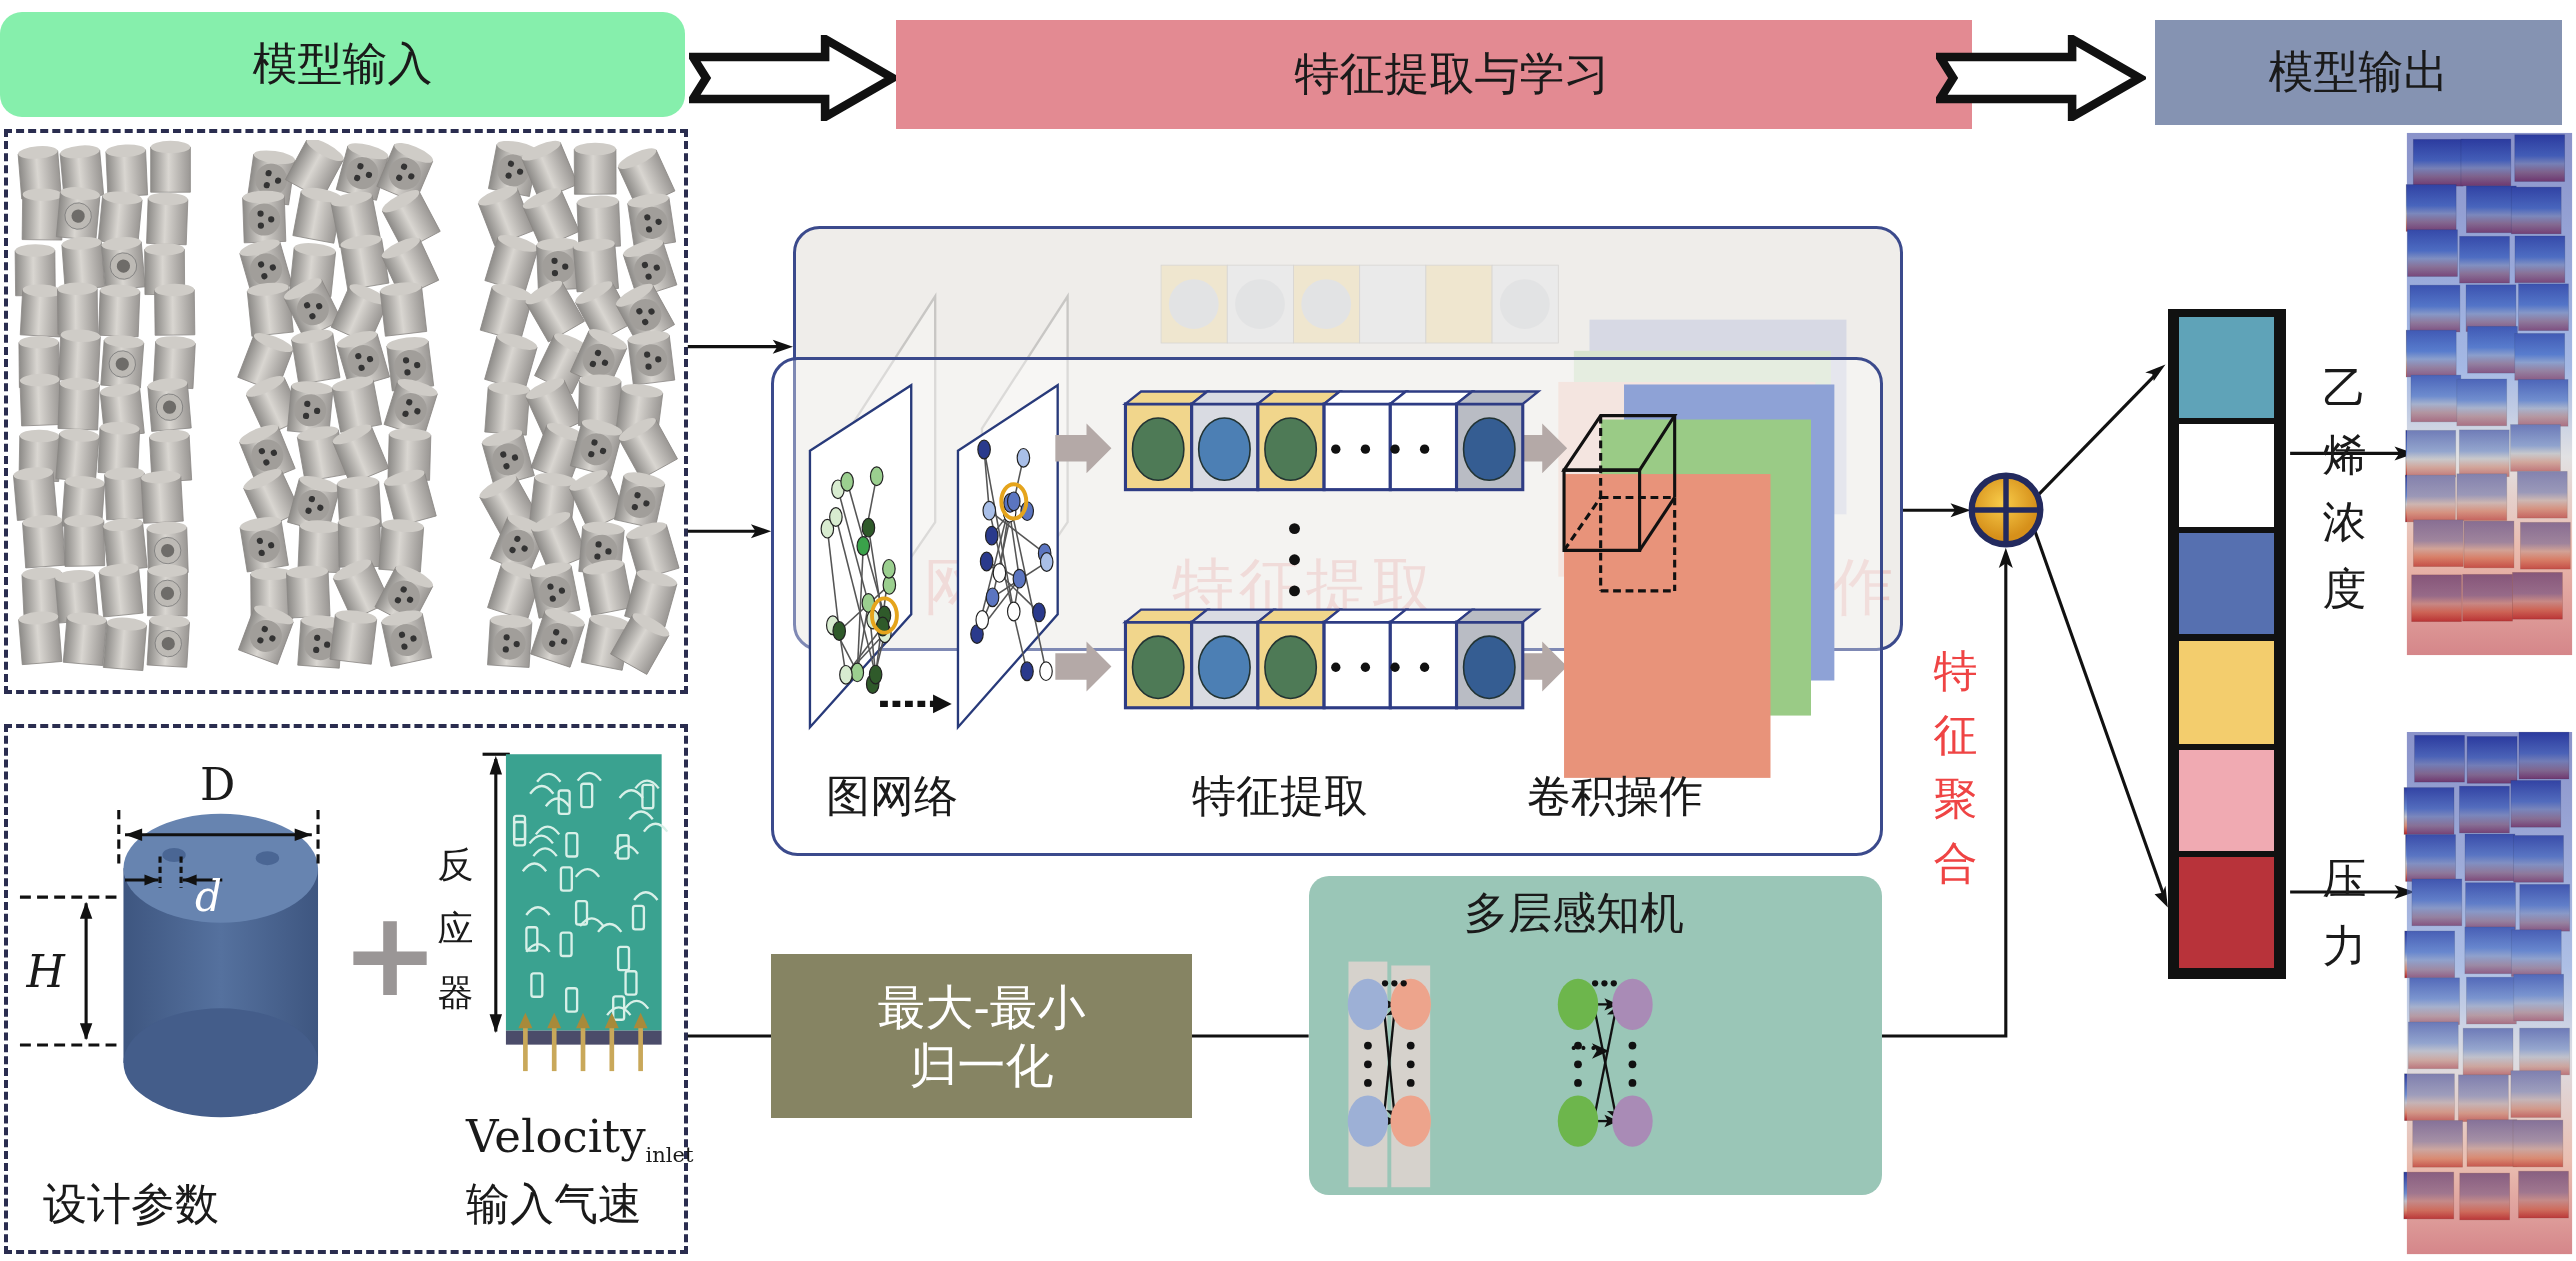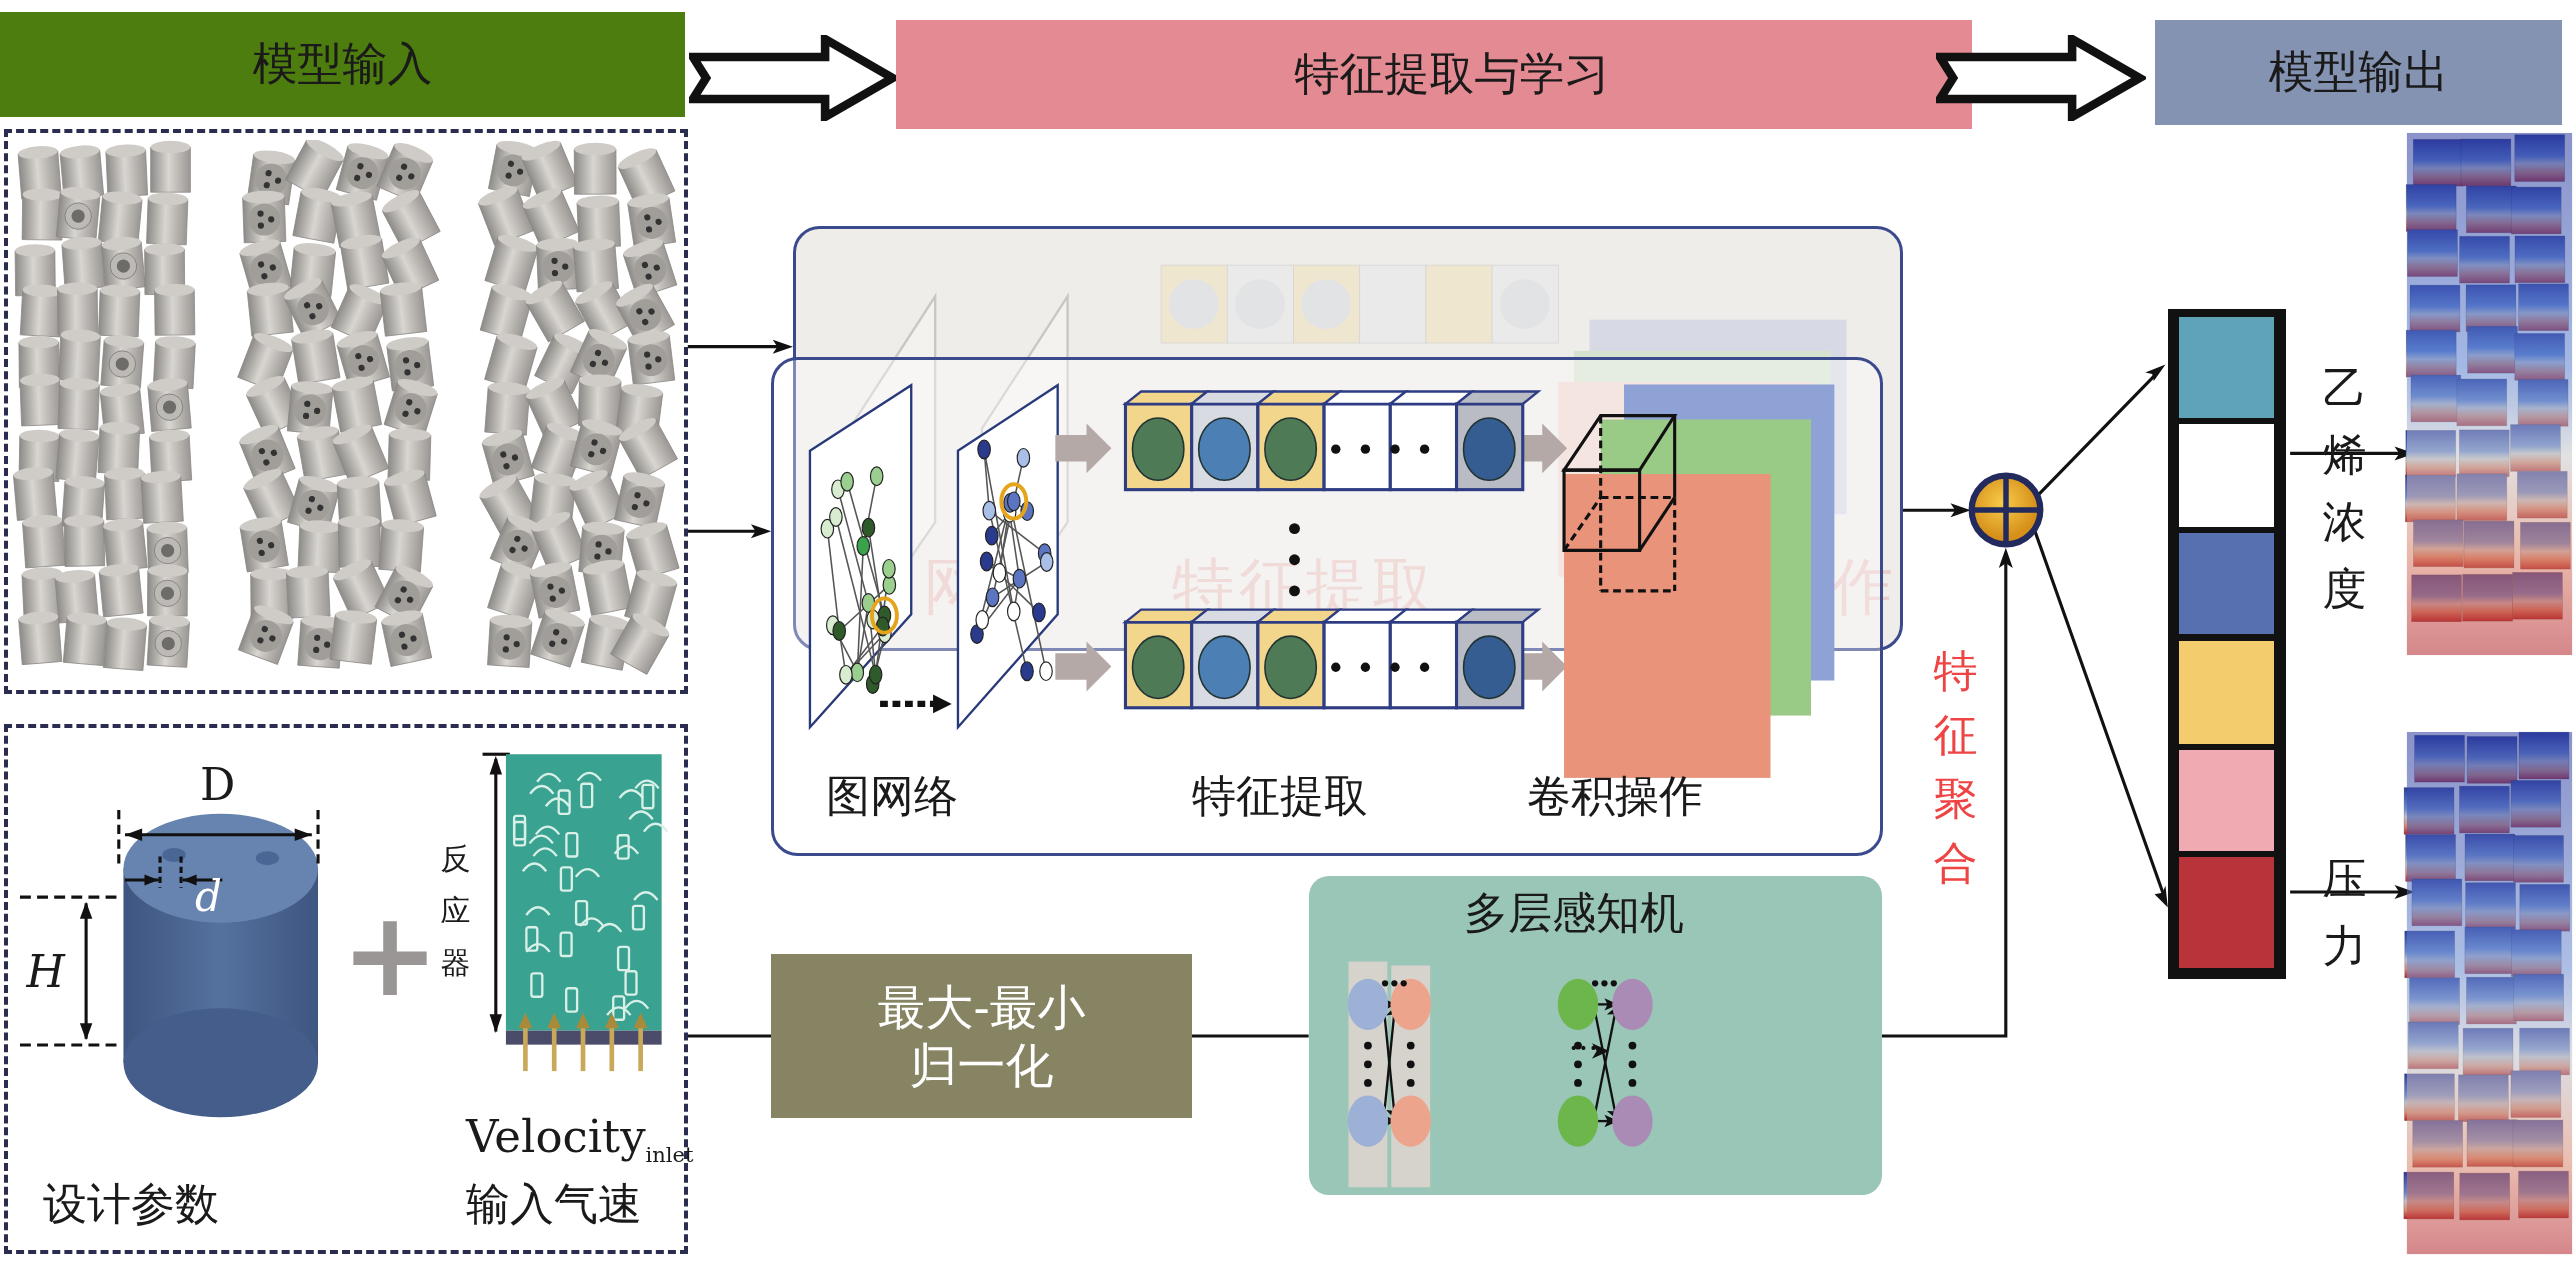--- a/index.html
+++ b/index.html
@@ -2,28 +2,28 @@
 <html style="font-size:12.5px"><head>
 <meta charset="utf-8">
 <style>
   html,body{margin:0;padding:0;background:#fff;}
   body{width:2576px;height:1262px;position:relative;overflow:hidden;font-family:"DejaVu Serif","Liberation Serif",serif;color:#111;}
   .abs{position:absolute;}
   .hdr{position:absolute;display:flex;align-items:center;justify-content:center;font-size:45px;color:#1a1a1a;}
   .dash{position:absolute;border:4.7px dashed #2a2d4f;box-sizing:border-box;}
   .panel{position:absolute;border:3.1px solid #3b4a8c;border-radius:26.5px;box-sizing:border-box;}
   .label{position:absolute;font-size:44px;white-space:nowrap;color:#1a1a1a;}
-  .vlabel{position:absolute;font-size:30px;width:47px;text-align:center;line-height:52px;color:#1a1a1a;}
+  .vlabel{position:absolute;font-size:36px;width:47px;text-align:center;line-height:64px;color:#1a1a1a;}
   .cell{position:absolute;left:11px;width:95px;border-bottom:6.2px solid #111;box-sizing:border-box;}
   svg text{font-family:"DejaVu Serif","Liberation Serif",serif;}
 </style>
 </head>
 <body>
 
-<div class="hdr" style="left:0;top:11.7px;width:685px;height:105px;background:#4d7c0f;">
+<div class="hdr" style="left:0;top:11.7px;width:685px;height:105px;background:#86efac;border-radius:22px;">
   <span>模型输入</span>
 </div>
 
 <svg class="abs" style="left:689px;top:35px" width="210" height="86" viewBox="0 0 270 110">
   <path d="M5 28 H175 V5 L262 55 L175 105 V82 H5 L22 55 Z" fill="#fff" stroke="#111" stroke-width="11" stroke-linejoin="miter"></path>
 </svg>
 
 <div class="hdr" style="left:896px;top:19.5px;width:1040px;height:109px;background:#e38a92;padding-left:36px;">
   <span>特征提取与学习</span>
 </div>

